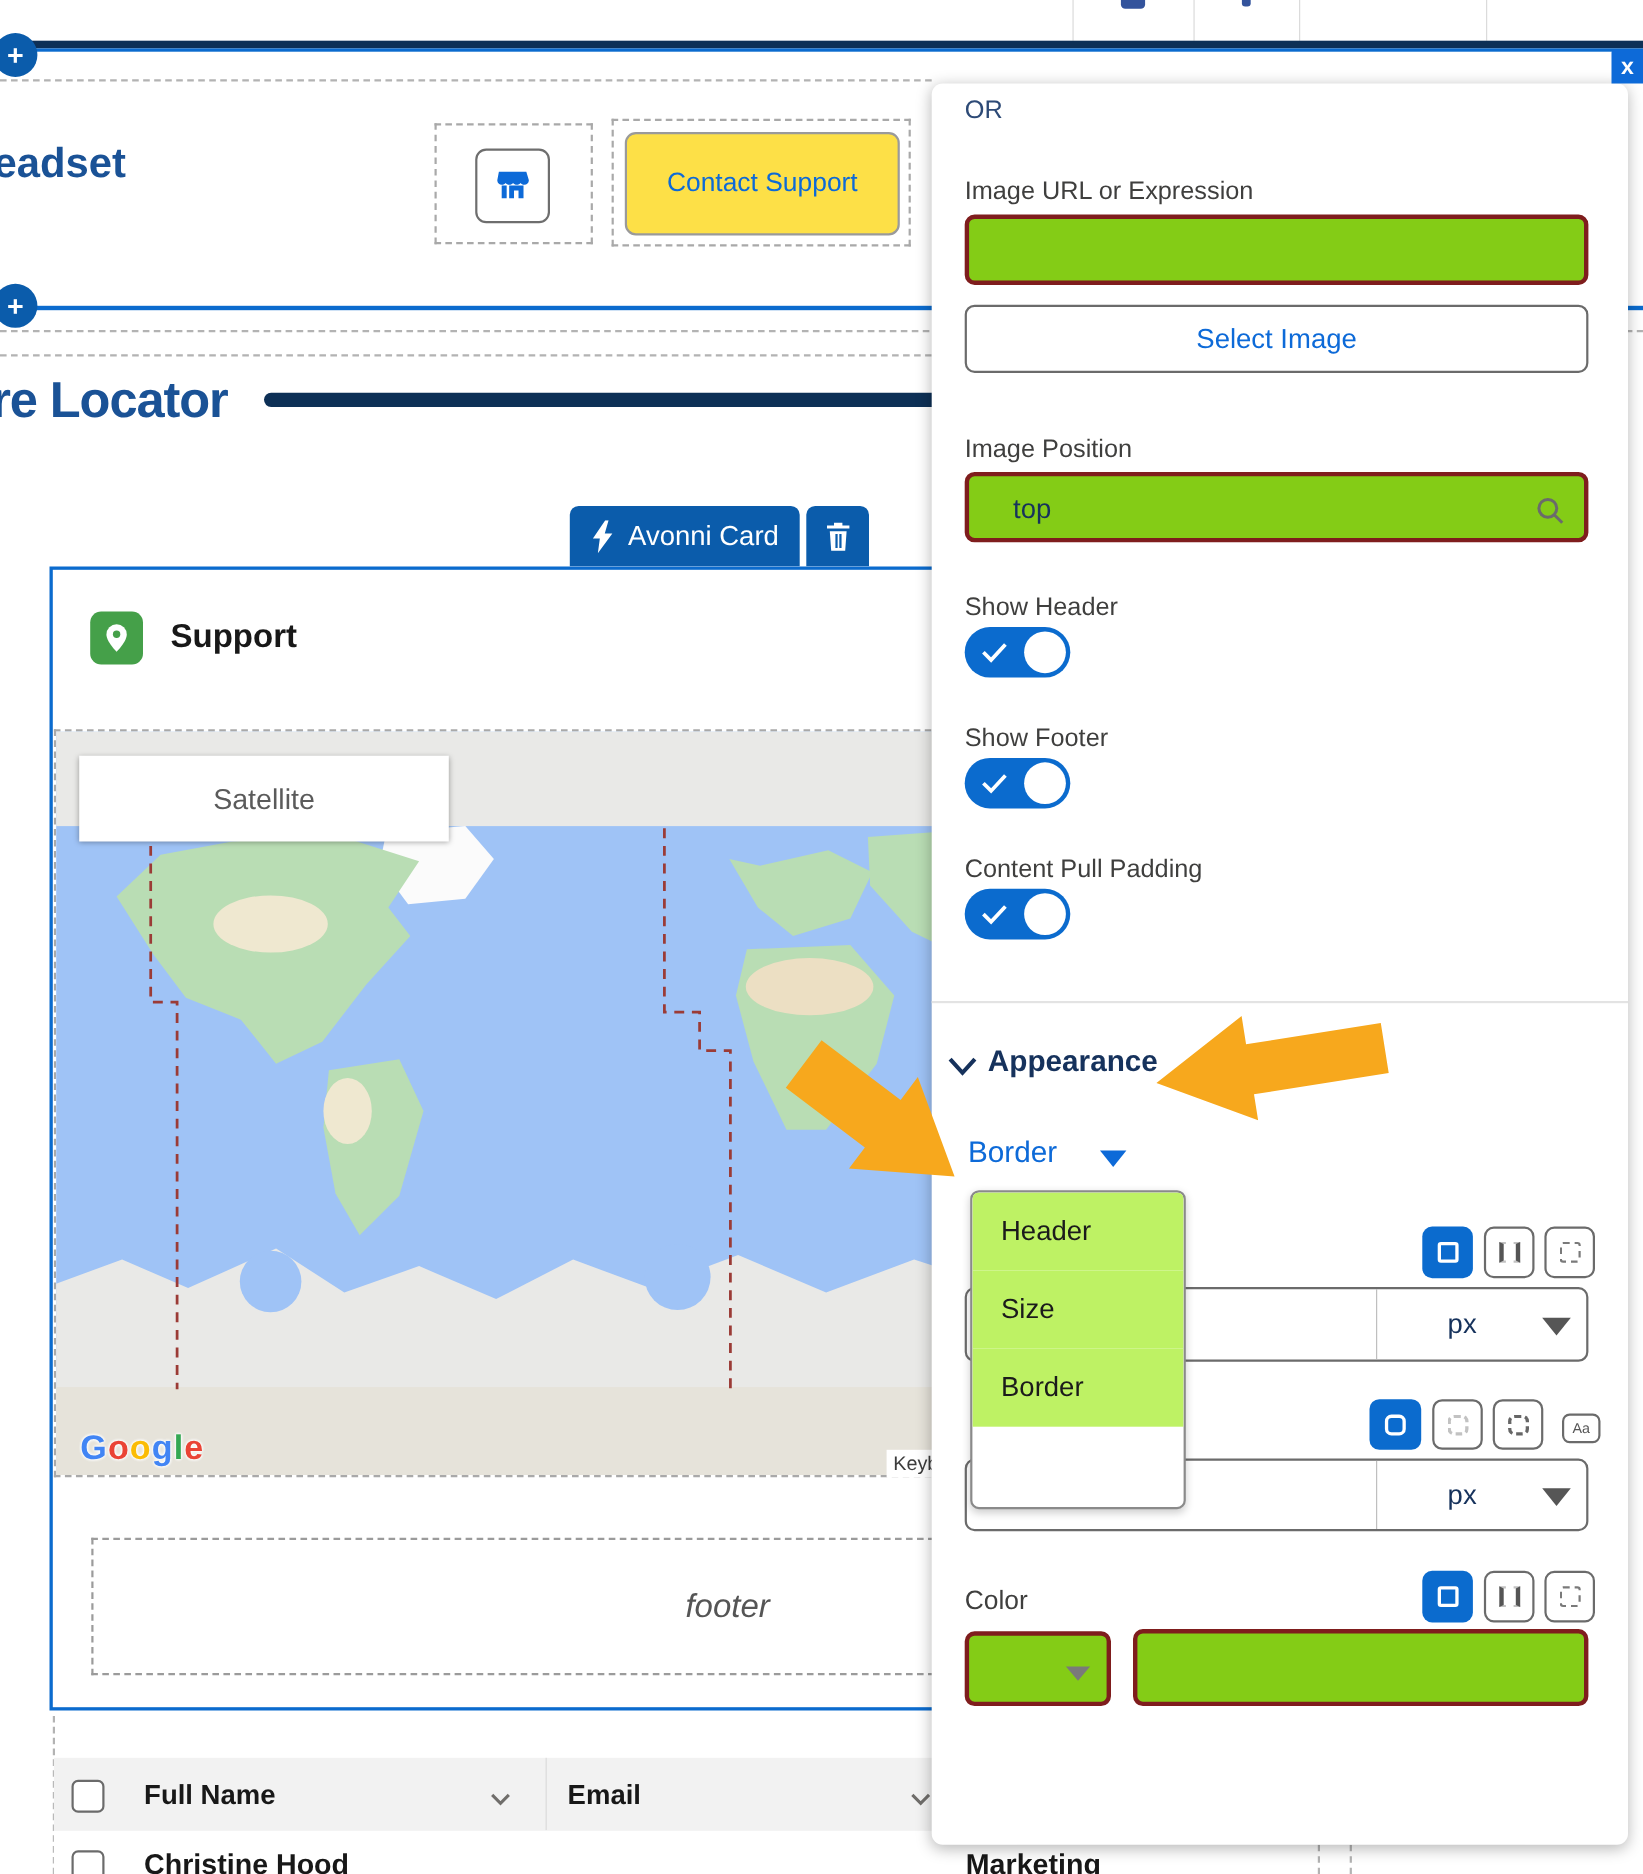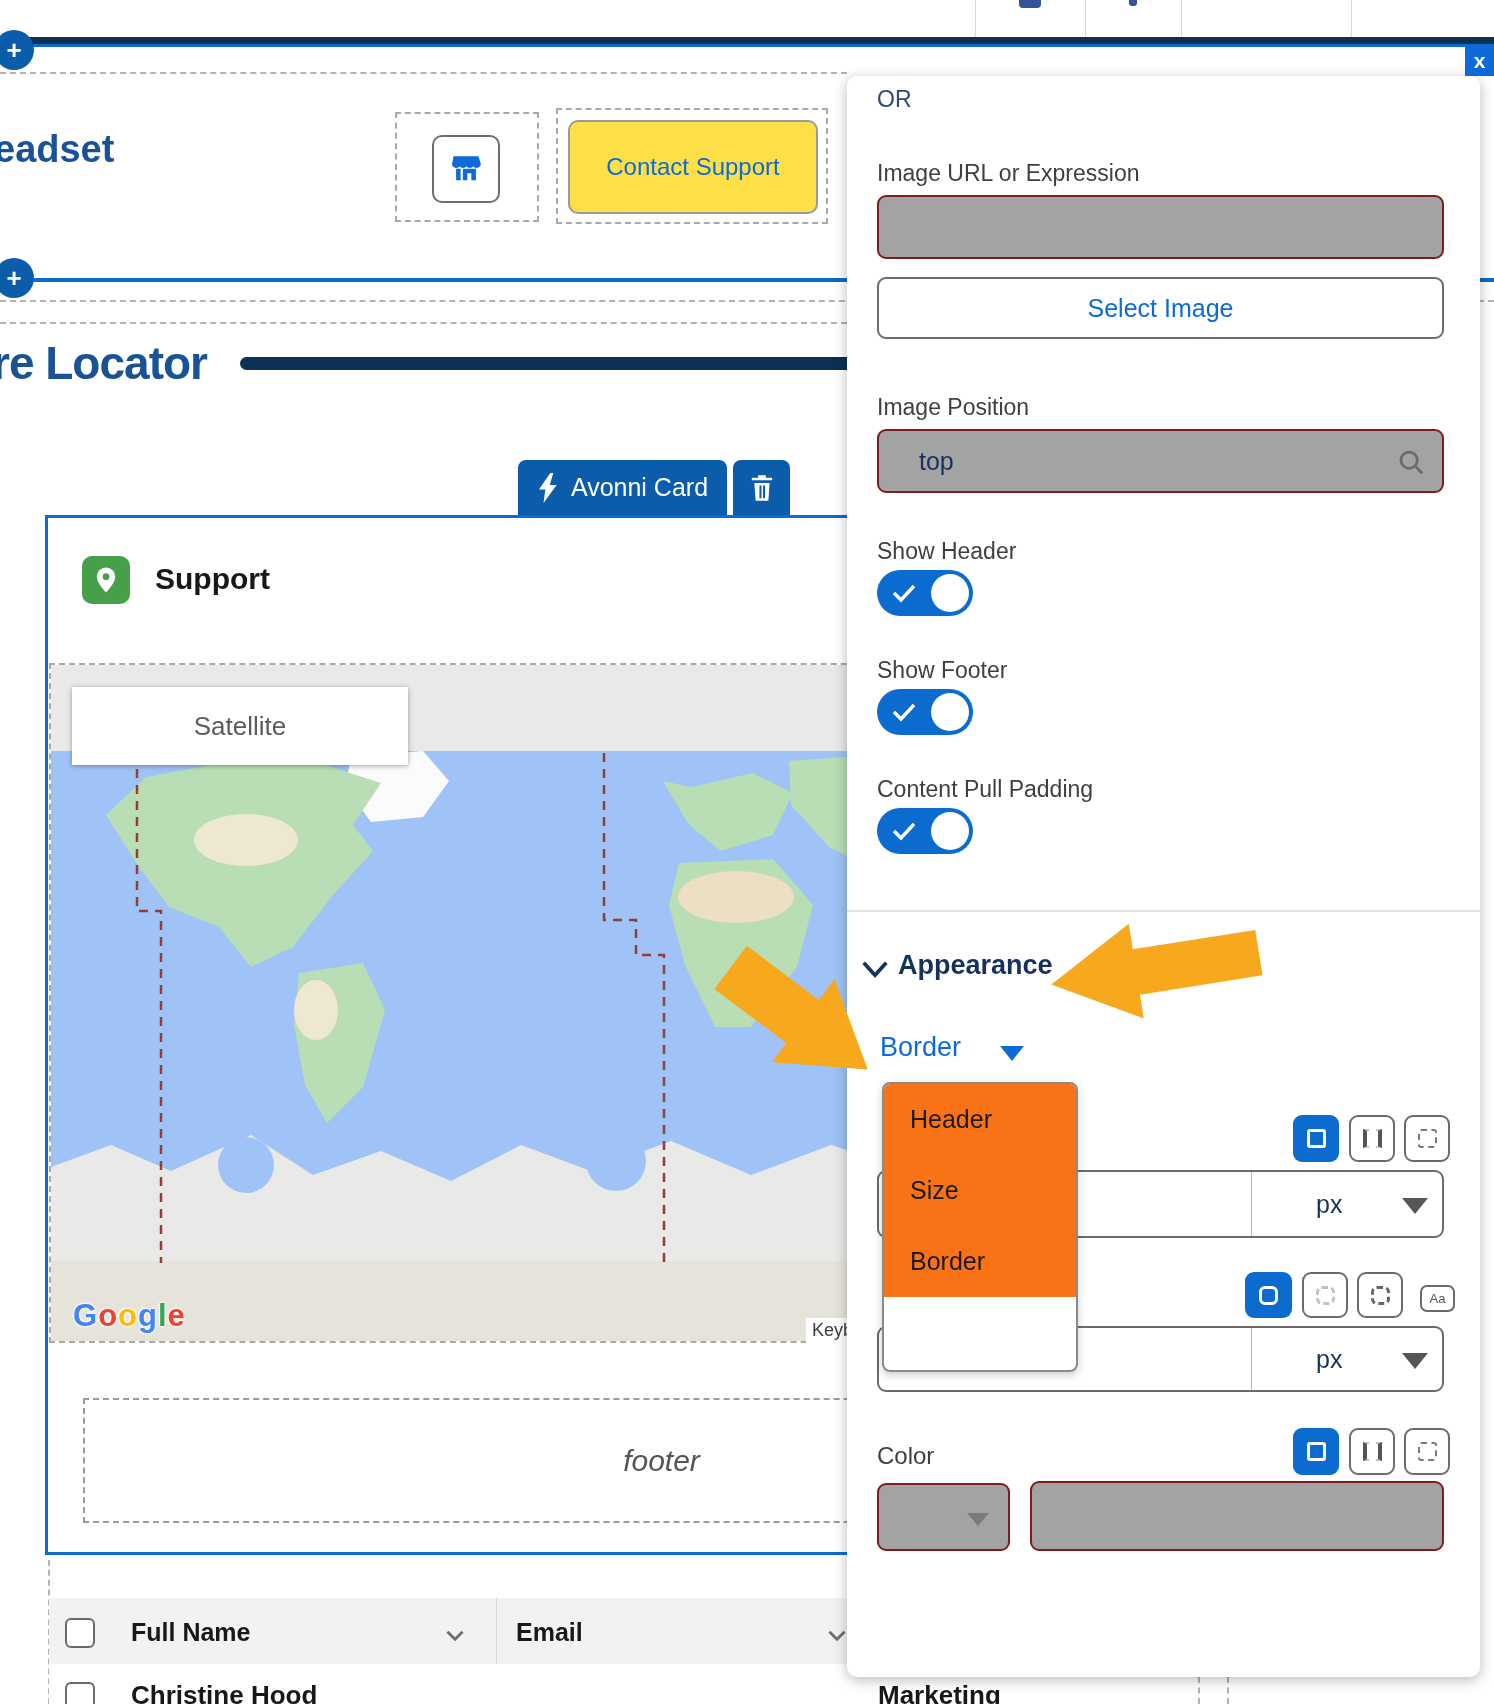--- a/index.html
+++ b/index.html
@@ -62,36 +62,36 @@
   .th-text{position:absolute;font-size:25px;font-weight:bold;color:#181818;}
   .td-text{position:absolute;font-size:26px;font-weight:600;color:#181818;}
   .col-div{position:absolute;width:1px;background:#d9d9d9;}
   
   .panel{position:absolute;left:847px;top:76px;width:633px;height:1601px;background:#fff;
     border-radius:10px;box-shadow:0 3px 14px rgba(0,0,0,.28);z-index:10;}
   .close-x{position:absolute;left:1465px;top:45px;width:29px;height:31px;background:#0d6ad8;color:#fff;
     font-size:21px;font-weight:bold;display:flex;align-items:center;justify-content:center;z-index:11;border-radius:3px 0 0 0;}
   .p-label{position:absolute;font-size:23px;color:#3f3f3e;}
   .p-or{position:absolute;left:877px;top:86px;font-size:23px;color:#2d4a76;font-weight:500;z-index:11;}
-  .p-input{position:absolute;background:#a3a3a3;border:2px solid #7f1d1d;border-radius:9px;box-sizing:border-box;z-index:11;}
+  .p-input{position:absolute;background:#84cc16;border:4px solid #7f1d1d;border-radius:9px;box-sizing:border-box;z-index:11;}
   .p-btn{position:absolute;background:#fff;border:2px solid #6b6b6b;border-radius:9px;box-sizing:border-box;
     display:flex;align-items:center;justify-content:center;font-size:25px;color:#0d6ad8;z-index:11;}
   .p-value{font-size:25px;color:#16325c;}
   .toggle{position:absolute;width:96px;height:46px;background:#0b6bce;border-radius:23px;z-index:11;}
   .toggle .knob{position:absolute;right:4px;top:4px;width:38px;height:38px;background:#fff;border-radius:50%;}
   .toggle svg{position:absolute;left:14px;top:12px;}
   .divider{position:absolute;left:847px;top:910px;width:633px;height:2px;background:#e3e3e3;z-index:11;}
   .appearance{position:absolute;left:898px;top:950px;font-size:27px;font-weight:bold;color:#16325c;z-index:11;}
   .border-link{position:absolute;left:880px;top:1032px;font-size:27px;color:#0d6ad8;z-index:11;}
   .caret-blue{position:absolute;left:1000px;top:1046px;width:0;height:0;border-left:12px solid transparent;
     border-right:12px solid transparent;border-top:15px solid #0d6ad8;z-index:11;}
   
   .menu{position:absolute;left:882px;top:1082px;width:196px;height:290px;background:#fff;border:2px solid #8a8a8a;
     border-radius:8px;box-shadow:0 3px 8px rgba(0,0,0,.2);z-index:14;box-sizing:border-box;overflow:hidden;}
-  .menu .item{height:71px;display:flex;align-items:center;padding-left:26px;font-size:25px;color:#1b1b1b;background:#f97316;}
+  .menu .item{height:71px;display:flex;align-items:center;padding-left:26px;font-size:25px;color:#1b1b1b;background:#bef264;}
   .menu .item.active{background:#f3f2f2;}
   
   .ibtn{position:absolute;width:46px;height:47px;border-radius:9px;box-sizing:border-box;z-index:11;
     display:flex;align-items:center;justify-content:center;background:#fff;border:2px solid #6b6b6b;}
   .ibtn.active{background:#0b6bce;border:none;}
   .g-sq{width:19px;height:19px;box-sizing:border-box;}
   .g-all{border:3.5px solid #fff;border-radius:3px;}
   .g-vert{border-left:4px solid #555;border-right:4px solid #555;border-top:2px dashed #c2c2c2;border-bottom:2px dashed #c2c2c2;}
   .g-dash{border:2.5px dashed #7a7a7a;border-radius:3px;}
   .g-rall{border:3.5px solid #fff;border-radius:6px;}

